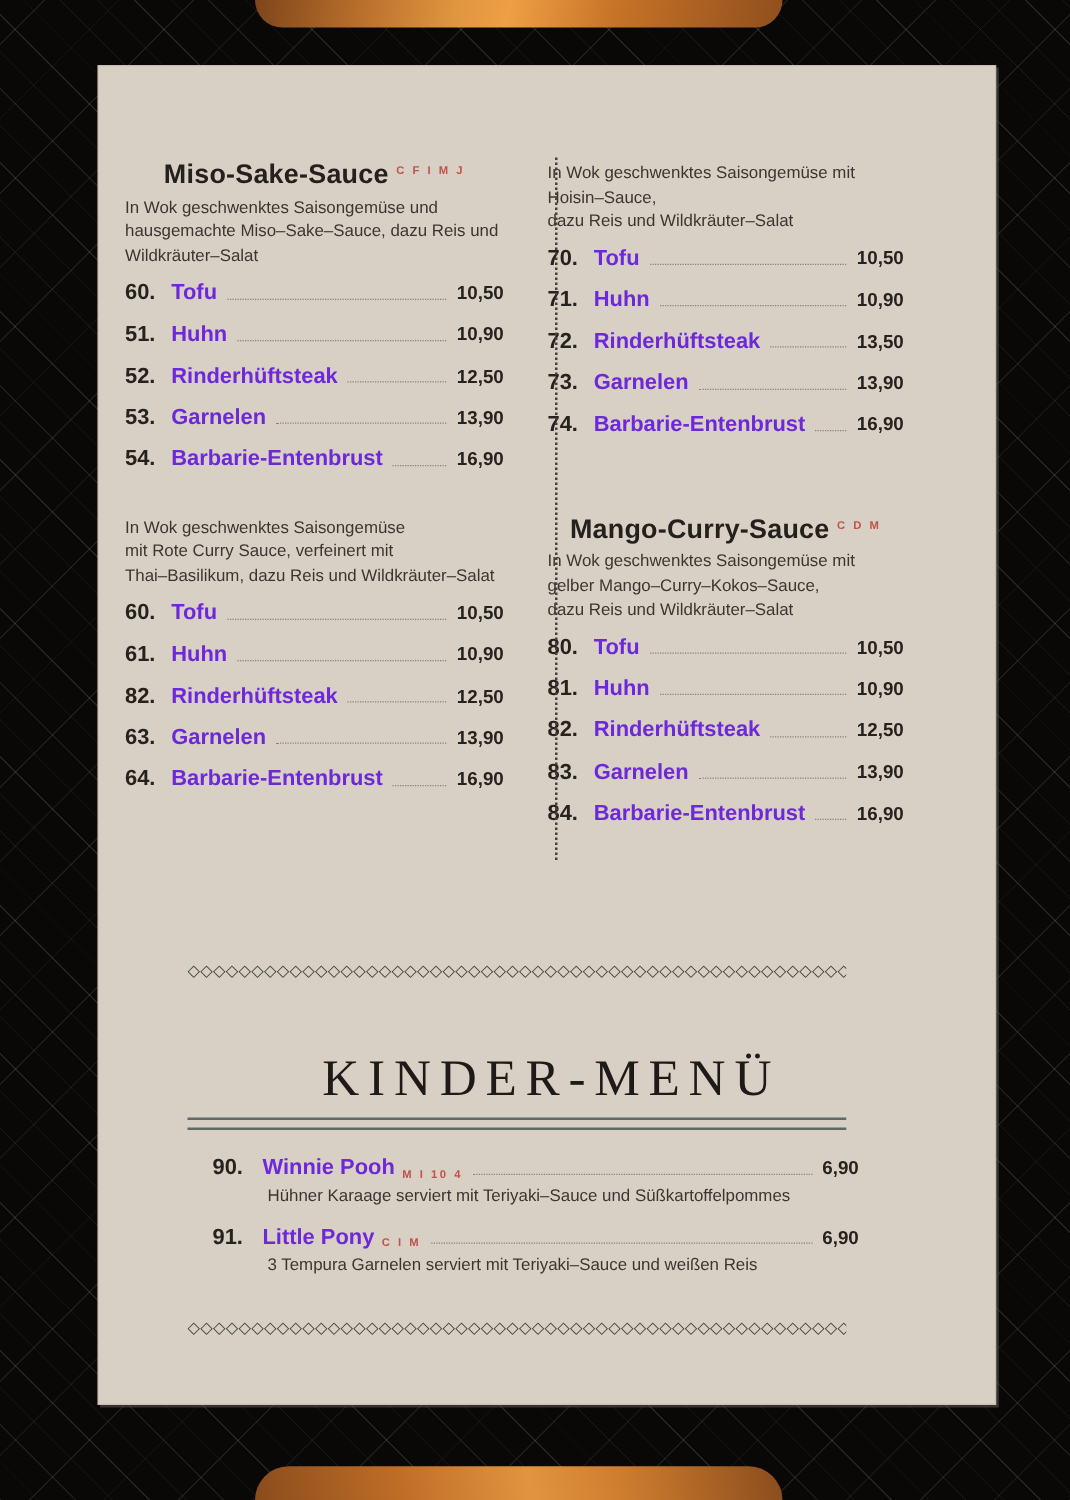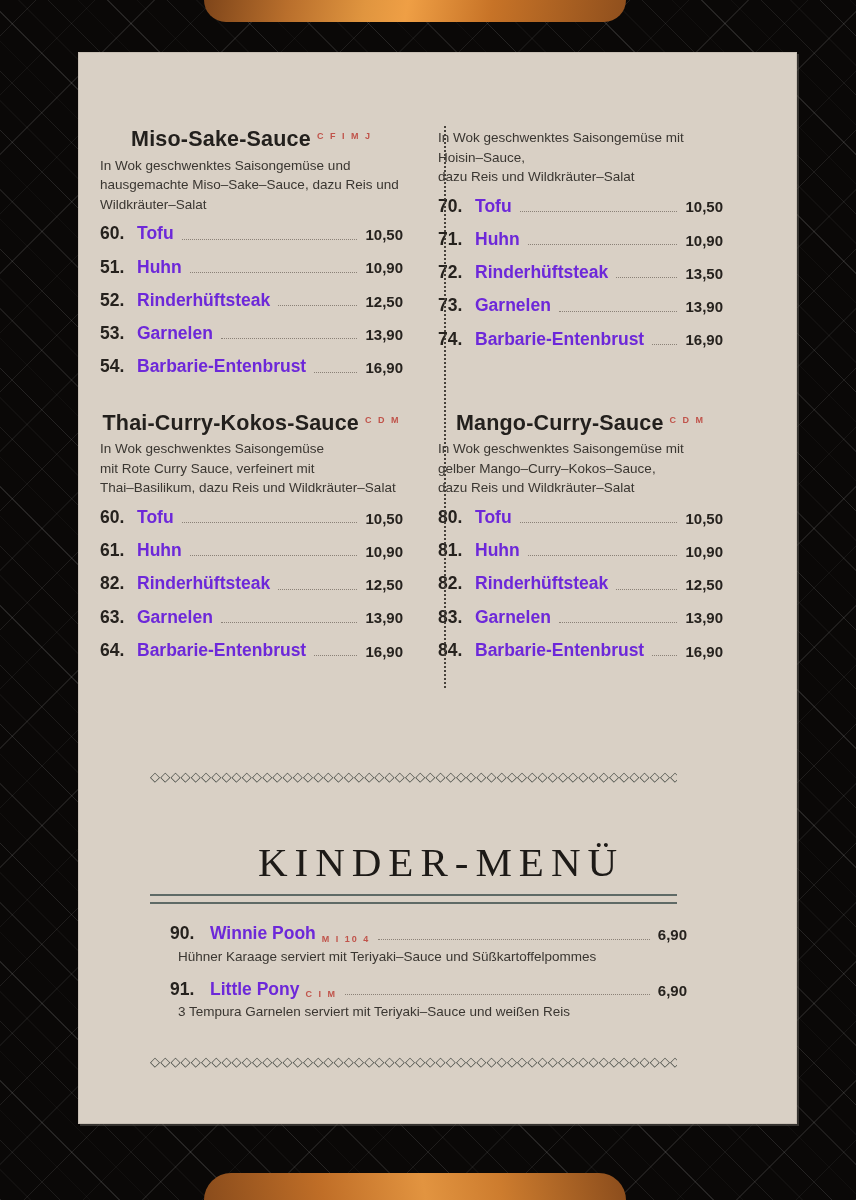--- a/index.html
+++ b/index.html
@@ -65,21 +65,21 @@
     font-family:"Liberation Serif","DejaVu Serif",serif; font-weight:400;
     font-size:41px; letter-spacing:7px; text-indent:7px; color:#1d1a17; line-height:1.15;
   }
   .double-rule {
     margin:8px 120px 0 72px; height:6px;
     border-top:2px solid #5f6a66; border-bottom:2px solid #5f6a66;
   }
   .kinder-items { margin:20px 110px 0 72px; }
   .krow + .krow { margin-top:14px; }
   .krow .num { width:40px;margin-left:20px; }
-  .kdesc { margin:4px 0 0 28px; font-size:13.5px; color:#3a3631; line-height:1.35; }
+  .kdesc { margin:4px 0 0 64px; font-size:13.5px; color:#3a3631; line-height:1.35; }
 </style>
 </head>
 <body>
 
 <div class="page">
   <div class="copper-top"></div>
   <div class="copper-bottom"></div>
 
   <div class="card">
 
@@ -157,21 +157,20 @@
           <div class="row">
             <span class="num">74.</span>
             <span class="nm">Barbarie-Entenbrust</span>
             <span class="leader"></span>
             <span class="price">16,90</span>
           </div>
         </div>
       </section>
 
       <section class="sauce">
-        <h2 class="sauce-title"><span>Thai-Curry-Kokos-Sauce</span><span class="codes">C D M</span></h2>
         <p class="sauce-desc">In Wok geschwenktes Saisongemüse
 mit Rote Curry Sauce, verfeinert mit
 Thai–Basilikum, dazu Reis und Wildkräuter–Salat</p>
         <div class="items">
           <div class="row">
             <span class="num">60.</span>
             <span class="nm">Tofu</span>
             <span class="leader"></span>
             <span class="price">10,50</span>
           </div>

